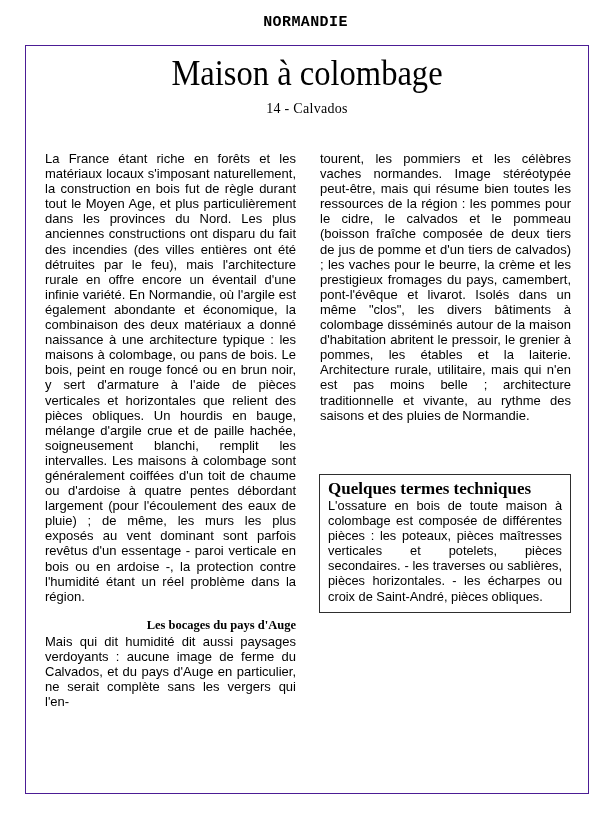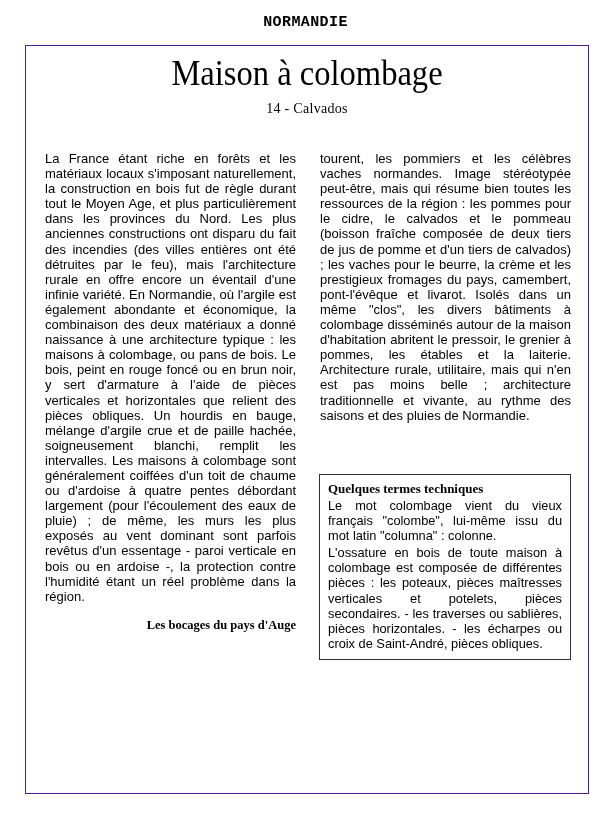--- a/index.html
+++ b/index.html
@@ -108,21 +108,21 @@
     position: absolute;
     left: 293px;
     top: 428px;
     width: 252px;
     border: 1px solid #2e2e2e;
     box-sizing: border-box;
     padding: 6px 8px 8px 8px;
     background: #ffffff;
   }
   .term-box .section-title {
-    font-size: 13px;
+    font-size: 17px;
     margin-bottom: 2px;
   }
   .term-box .body-text {
     font-size: 12.8px;
     line-height: 15.1px;
   }
   .term-box .body-text + .body-text {
     margin-top: 2px;
   }
 </style>
@@ -136,27 +136,27 @@
   <div class="masthead">
     <div class="doc-title">Maison à colombage</div>
     <div class="doc-subtitle">14 - Calvados</div>
   </div>
 
   <div class="columns">
 
     <div class="col col-left">
       <p class="body-text">La France étant riche en forêts et les matériaux locaux s'imposant naturellement, la construction en bois fut de règle durant tout le Moyen Age, et plus particulièrement dans les provinces du Nord. Les plus anciennes constructions ont disparu du fait des incendies (des villes entières ont été détruites par le feu), mais l'architecture rurale en offre encore un éventail d'une infinie variété. En Normandie, où l'argile est également abondante et économique, la combinaison des deux matériaux a donné naissance à une architecture typique : les maisons à colombage, ou pans de bois. Le bois, peint en rouge foncé ou en brun noir, y sert d'armature à l'aide de pièces verticales et horizontales que relient des pièces obliques. Un hourdis en bauge, mélange d'argile crue et de paille hachée, soigneusement blanchi, remplit les intervalles. Les maisons à colombage sont généralement coiffées d'un toit de chaume ou d'ardoise à quatre pentes débordant largement (pour l'écoulement des eaux de pluie) ; de même, les murs les plus exposés au vent dominant sont parfois revêtus d'un essentage - paroi verticale en bois ou en ardoise -, la protection contre l'humidité étant un réel problème dans la région.</p>
       <div class="section-title">Les bocages du pays d'Auge</div>
+      <p class="body-text">Mais qui dit humidité dit aussi paysages verdoyants : aucune image de ferme du Calvados, et du pays d'Auge en particulier, ne serait complète sans les vergers qui l'en-</p>
     </div>
 
     <div class="col col-right">
       <p class="body-text">tourent, les pommiers et les célèbres vaches normandes. Image stéréotypée peut-être, mais qui résume bien toutes les ressources de la région : les pommes pour le cidre, le calvados et le pommeau (boisson fraîche composée de deux tiers de jus de pomme et d'un tiers de calvados) ; les vaches pour le beurre, la crème et les prestigieux fromages du pays, camembert, pont-l'évêque et livarot. Isolés dans un même "clos", les divers bâtiments à colombage disséminés autour de la maison d'habitation abritent le pressoir, le grenier à pommes, les étables et la laiterie. Architecture rurale, utilitaire, mais qui n'en est pas moins belle ; architecture traditionnelle et vivante, au rythme des saisons et des pluies de Normandie.</p>
     </div>
 
   </div>
 
   <div class="term-box">
     <div class="section-title">Quelques termes techniques</div>
-    <p class="body-text">Le mot colombage vient du vieux français "colombe", lui-même issu du mot latin "columna" : colonne.</p>
     <p class="body-text">L'ossature en bois de toute maison à colombage est composée de différentes pièces : les poteaux, pièces maîtresses verticales et potelets, pièces secondaires. - les traverses ou sablières, pièces horizontales. - les écharpes ou croix de Saint-André, pièces obliques.</p>
   </div>
 
 </div>
 
 </body></html>

